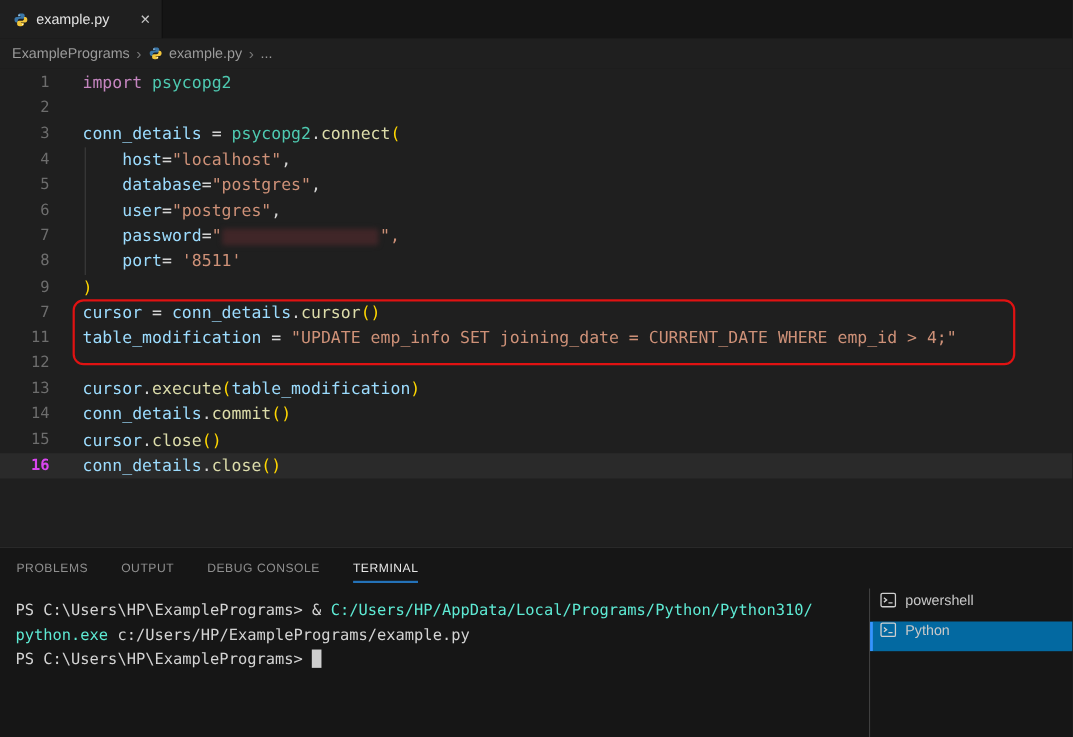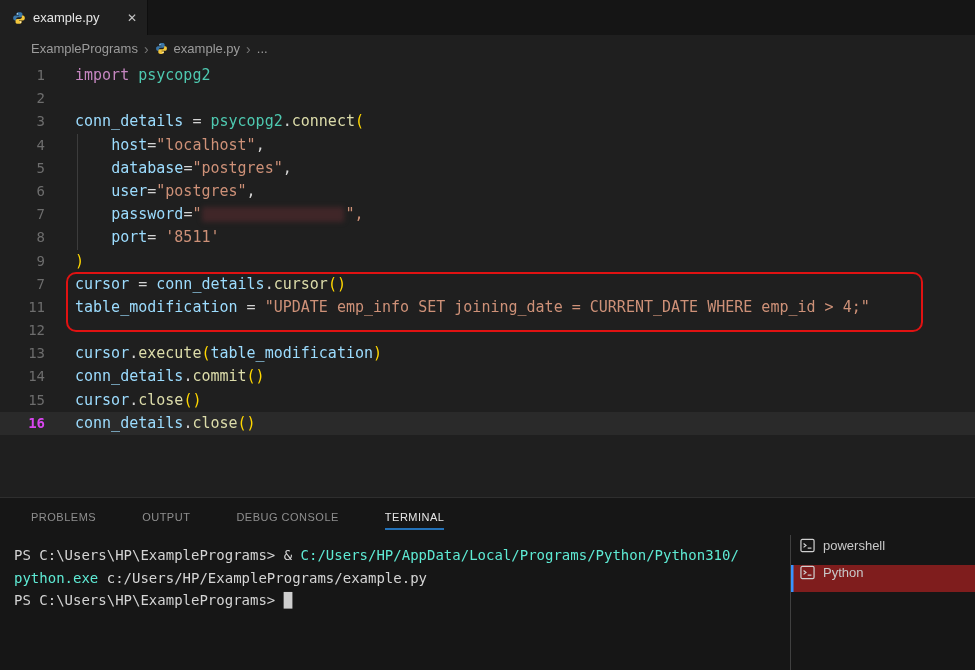--- a/index.html
+++ b/index.html
@@ -10,21 +10,21 @@
 
   
   .tabbar { height:35px; background:#151515; display:flex; align-items:stretch; flex:none; }
   .tab { width:148px; background:#1f1f1f; display:flex; align-items:center; gap:7px;
          padding:0 10px 0 12px; border-right:1px solid #0e0e0e; }
   .tab-title { color:#e4e4e4; font-size:13px; flex:1; white-space:nowrap; }
   .tab-close { color:#c5c5c5; font-size:12px; cursor:pointer; }
 
   
   .breadcrumb { height:27px; flex:none; display:flex; align-items:center; gap:6px;
-                padding-left:11px; font-size:13px; color:#9b9b9b; background:#1f1f1f;margin-left:20px; }
+                padding-left:11px; font-size:13px; color:#9b9b9b; background:#1f1f1f; }
   .crumb-sep { color:#767676; font-size:14px; line-height:1; }
   .crumb { white-space:nowrap; }
 
   
   .editor { height:435px; flex:none; position:relative; padding-top:2px; background:#1f1f1f; }
   .code-line { display:flex; height:23.2px; line-height:23.2px;
                font-family:"DejaVu Sans Mono", monospace; font-size:15px; white-space:pre; }
   .code-line.active { background:rgba(255,255,255,0.05); }
   .gutter { width:45px; flex:none; text-align:right; color:#6d6d6d; font-size:14px; }
   .code-line.active .gutter { color:#d946ef;font-weight:bold; }
@@ -40,33 +40,33 @@
                 border-radius:2px; filter:blur(2.5px); vertical-align:middle; margin:0 1px; }
   .indent-guide { position:absolute; left:77px; top:72px; width:1px; height:116px; background:#3c3c3c; }
   .annotation-box { position:absolute; left:66px; top:210px; width:857px; height:60px;
                     border:2.5px solid #e01212; border-radius:10px; pointer-events:none; }
 
   
   .panel { height:173px; flex:none; background:#161616; border-top:1px solid #2e2e2e;
            display:flex; flex-direction:column; }
   .panel-tabs { height:37px; flex:none; display:flex; align-items:center; padding-left:15px; }
   .panel-tab { margin-right:30px; font-size:11px; letter-spacing:0.5px; color:#8f8f8f;
-               position:relative; padding:4px 0; white-space:nowrap; cursor:pointer;margin-left:16px; }
+               position:relative; padding:4px 0; white-space:nowrap; cursor:pointer; }
   .panel-tab.active { color:#e7e7e7; }
   .panel-tab.active::after { content:""; position:absolute; left:0; right:0; bottom:-3px;
                              height:2px; background:#2472b8; }
   .panel-body { flex:1; display:flex; min-height:0; }
   .terminal-output { flex:1; padding:9px 0 0 14px; font-family:"DejaVu Sans Mono", monospace;
                      font-size:14px; line-height:22.5px; color:#cccccc; white-space:pre; }
   .tok-yl { color:#5eead4; }
   .tok-cur { color:#cfcfcf; }
   .terminal-sidebar { width:185px; flex:none; border-left:1px solid #404040; padding-top:3px; }
   .session { height:27px; display:flex; align-items:flex-start; gap:8px; padding-left:9px;
              color:#c8c8c8; font-size:13px; cursor:pointer; }
-  .session.active { background:#7f1d1d; box-shadow:inset 2.5px 0 0 #3794ff; }
+  .session.active { background:#0369a1; box-shadow:inset 2.5px 0 0 #3794ff; }
   .session svg { flex:none; }
   .pyicon { display:inline-flex; align-items:center; }
 </style>
 </head>
 <body>
 
 <div class="window">
 
   <div class="tabbar">
     <div class="tab active">

